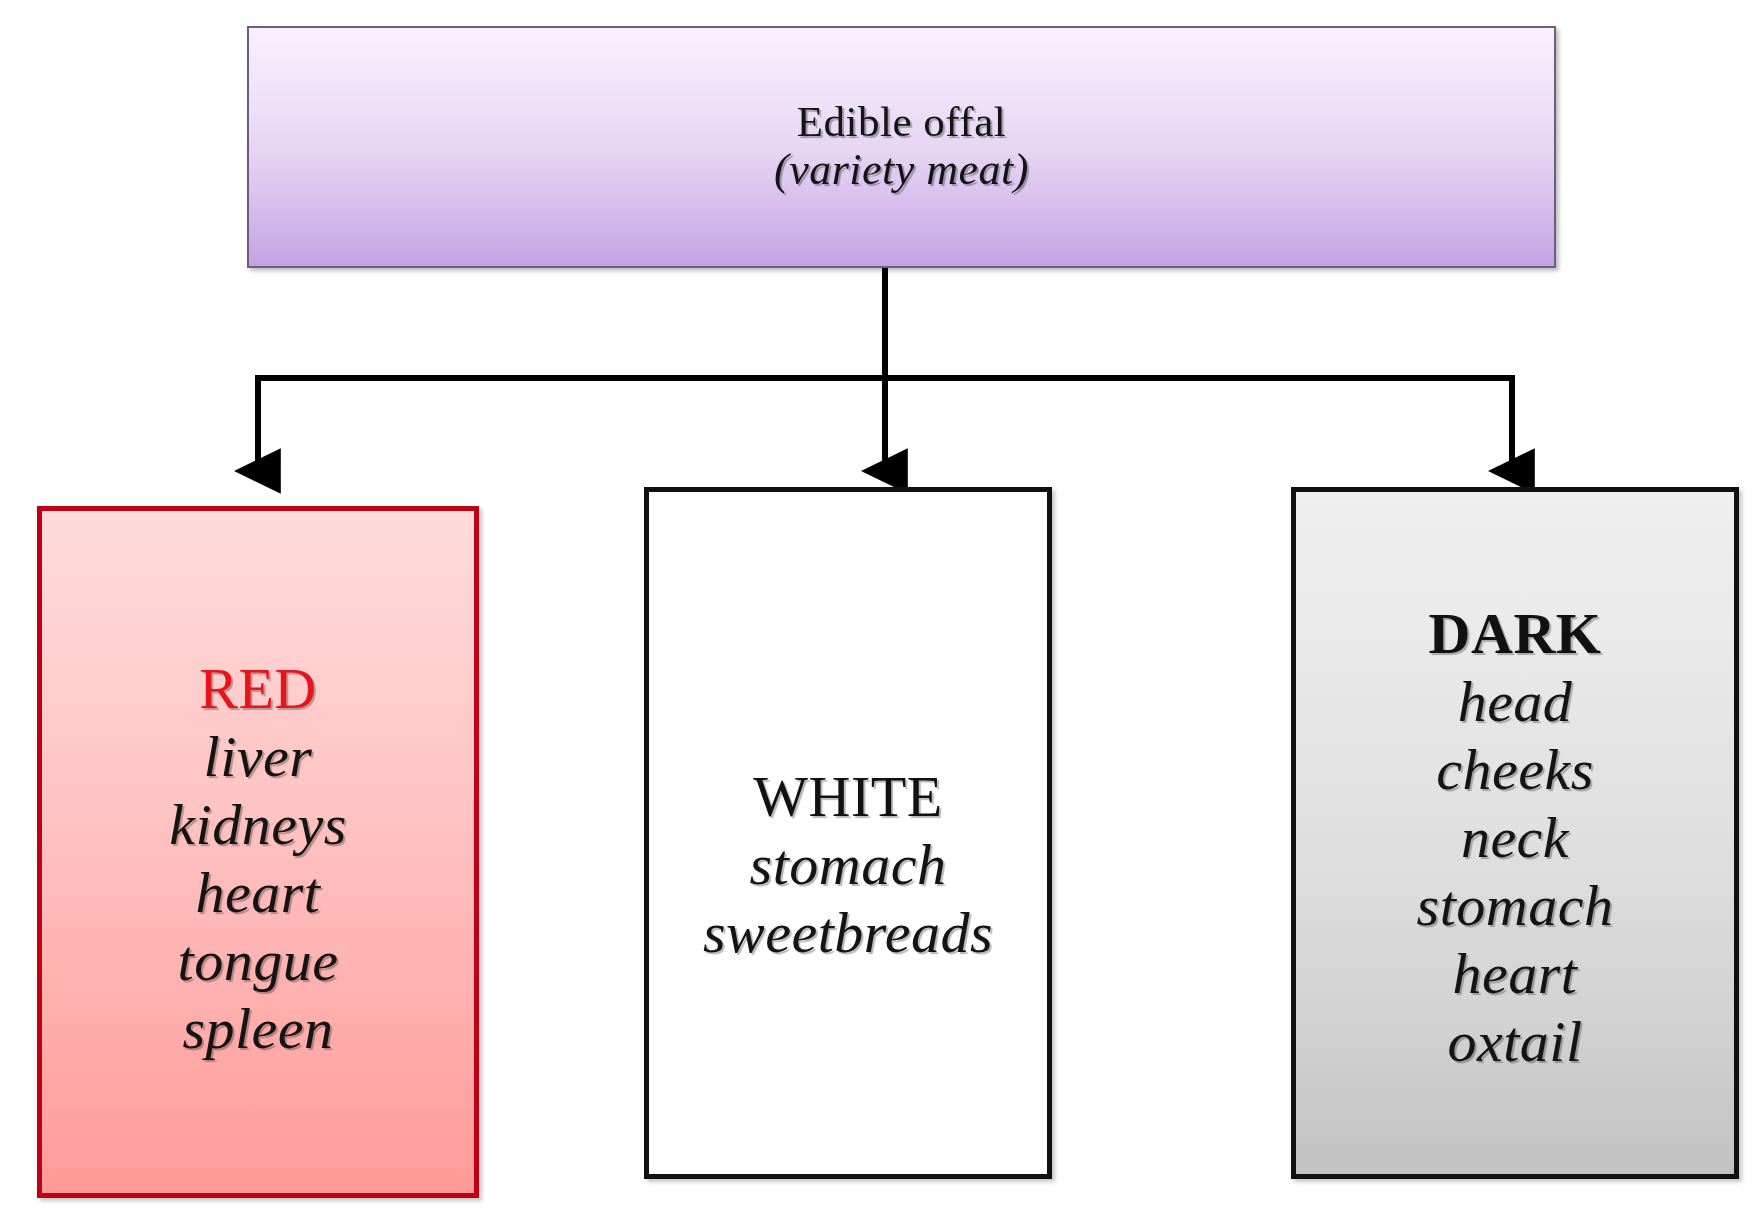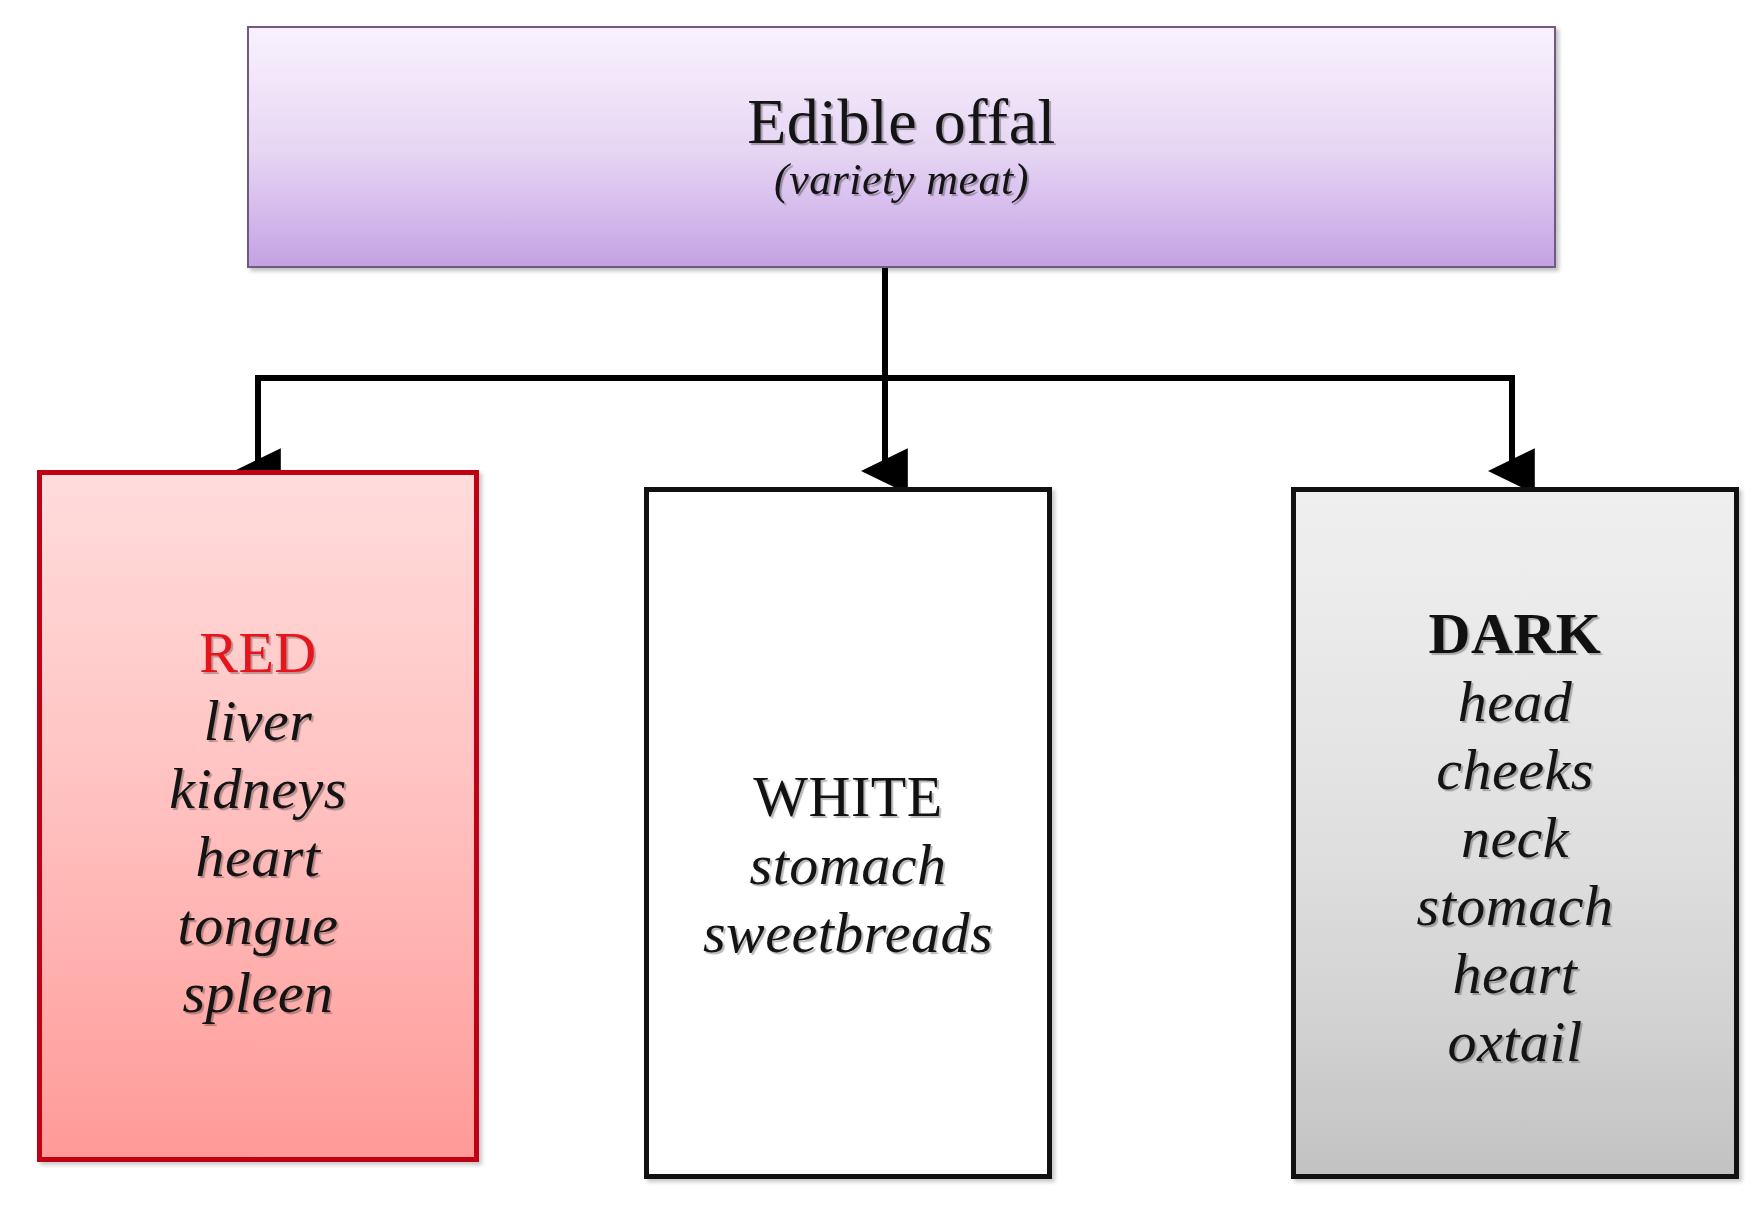--- a/index.html
+++ b/index.html
@@ -32,21 +32,21 @@
     box-sizing: border-box;
     border: 2px solid #6f5a82;
     background: linear-gradient(to bottom, #f8f1fd 0%, #f1e6fa 22%, #e6d5f3 52%, #d6bced 76%, #c4a2e2 100%);
     box-shadow: 3px 3px 4px rgba(0,0,0,0.25);
     display: flex;
     flex-direction: column;
     align-items: center;
     justify-content: center;
   }
   .root-line1 {
-    font-size: 64px;
+    font-size: 43px;
     line-height: 1.03;
     color: #141414;
     letter-spacing: 0.5px;
     text-shadow: 2px 2px 1px rgba(0,0,0,0.30);
   }
   .root-line2 {
     font-size: 44px;
     line-height: 1.12;
     font-style: italic;
     color: #141414;
@@ -86,21 +86,21 @@
     line-height: 1.17;
     font-style: italic;
     color: #141414;
     letter-spacing: 0.5px;
     text-shadow: 2px 2px 1px rgba(0,0,0,0.28);
   }
 
   
   #box-red {
     left: 37px;
-    top: 470px;
+    top: 506px;
     width: 442px;
     height: 692px;
     border: 5px solid #c00014;
     background: linear-gradient(to bottom, #ffdcdc 0%, #ffd2d1 18%, #ffc3c2 45%, #ffb0ae 72%, #ff9a98 100%);
     box-shadow: 3px 3px 4px rgba(0,0,0,0.22);
     padding-top: 14px;
   }
   #box-red .cat-title { color: #e8141b; }
 
   

